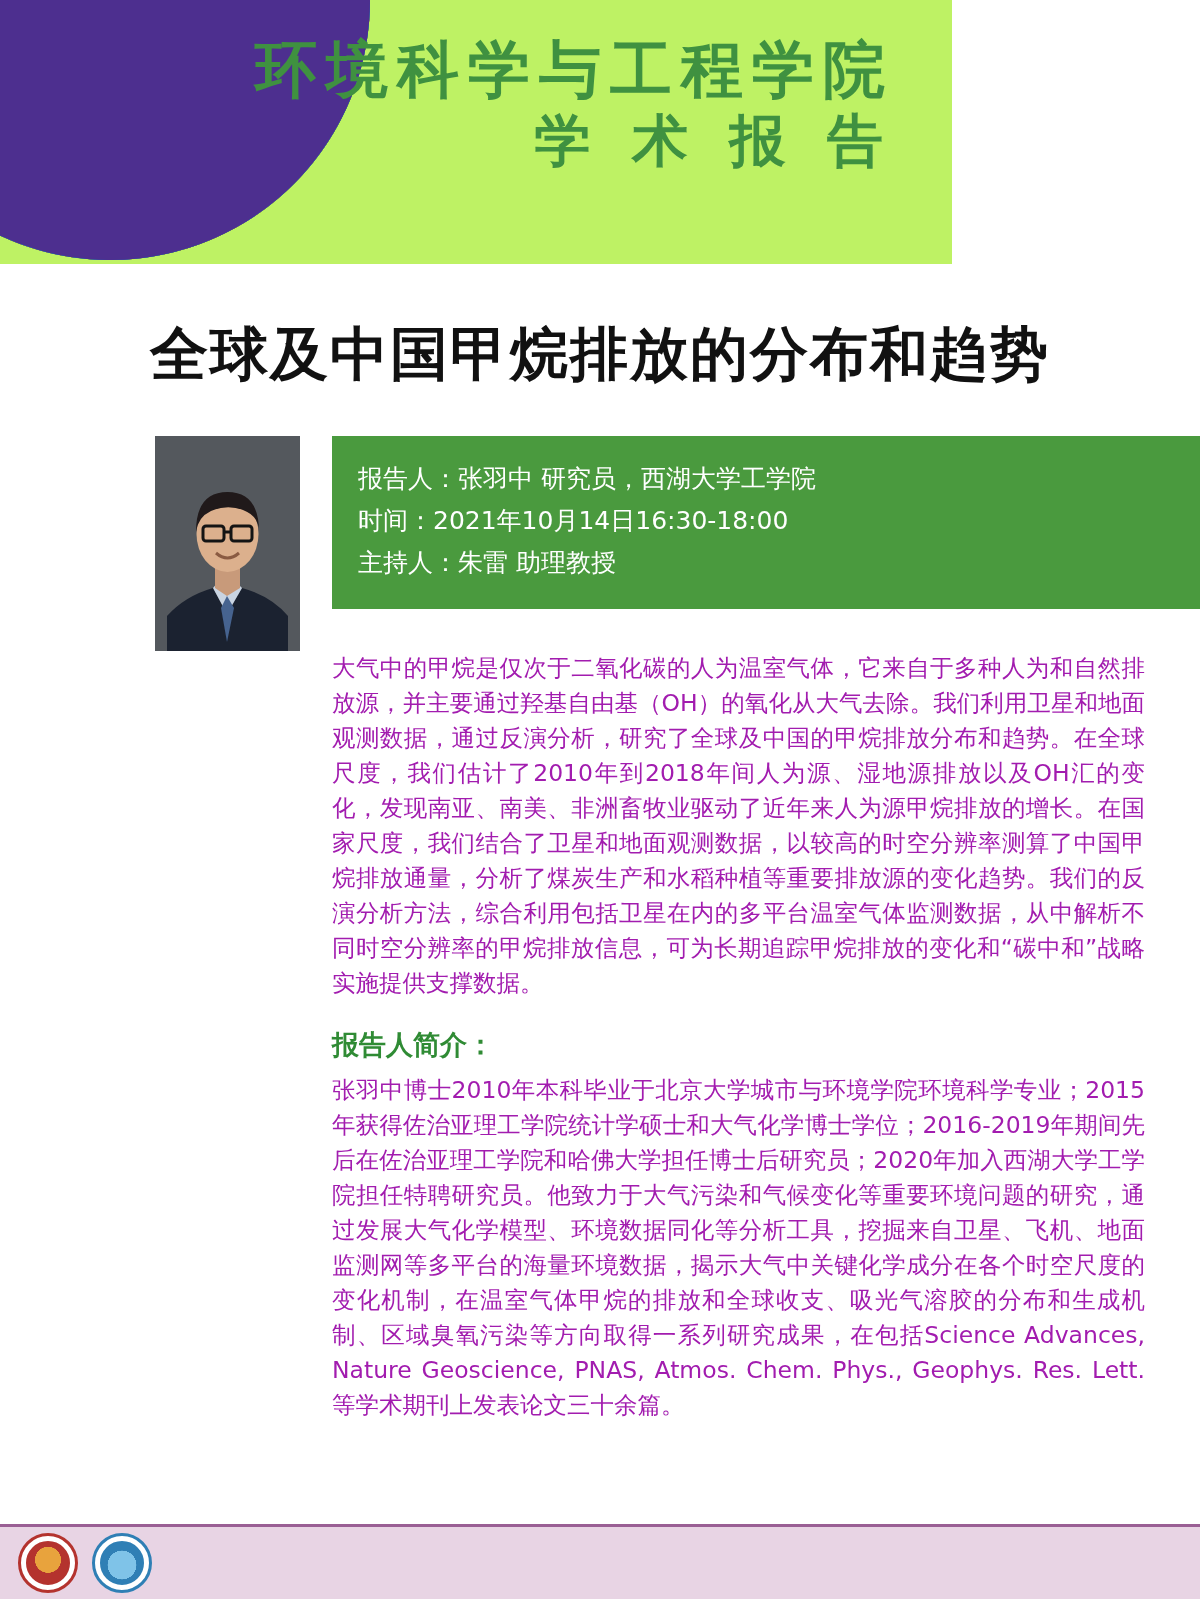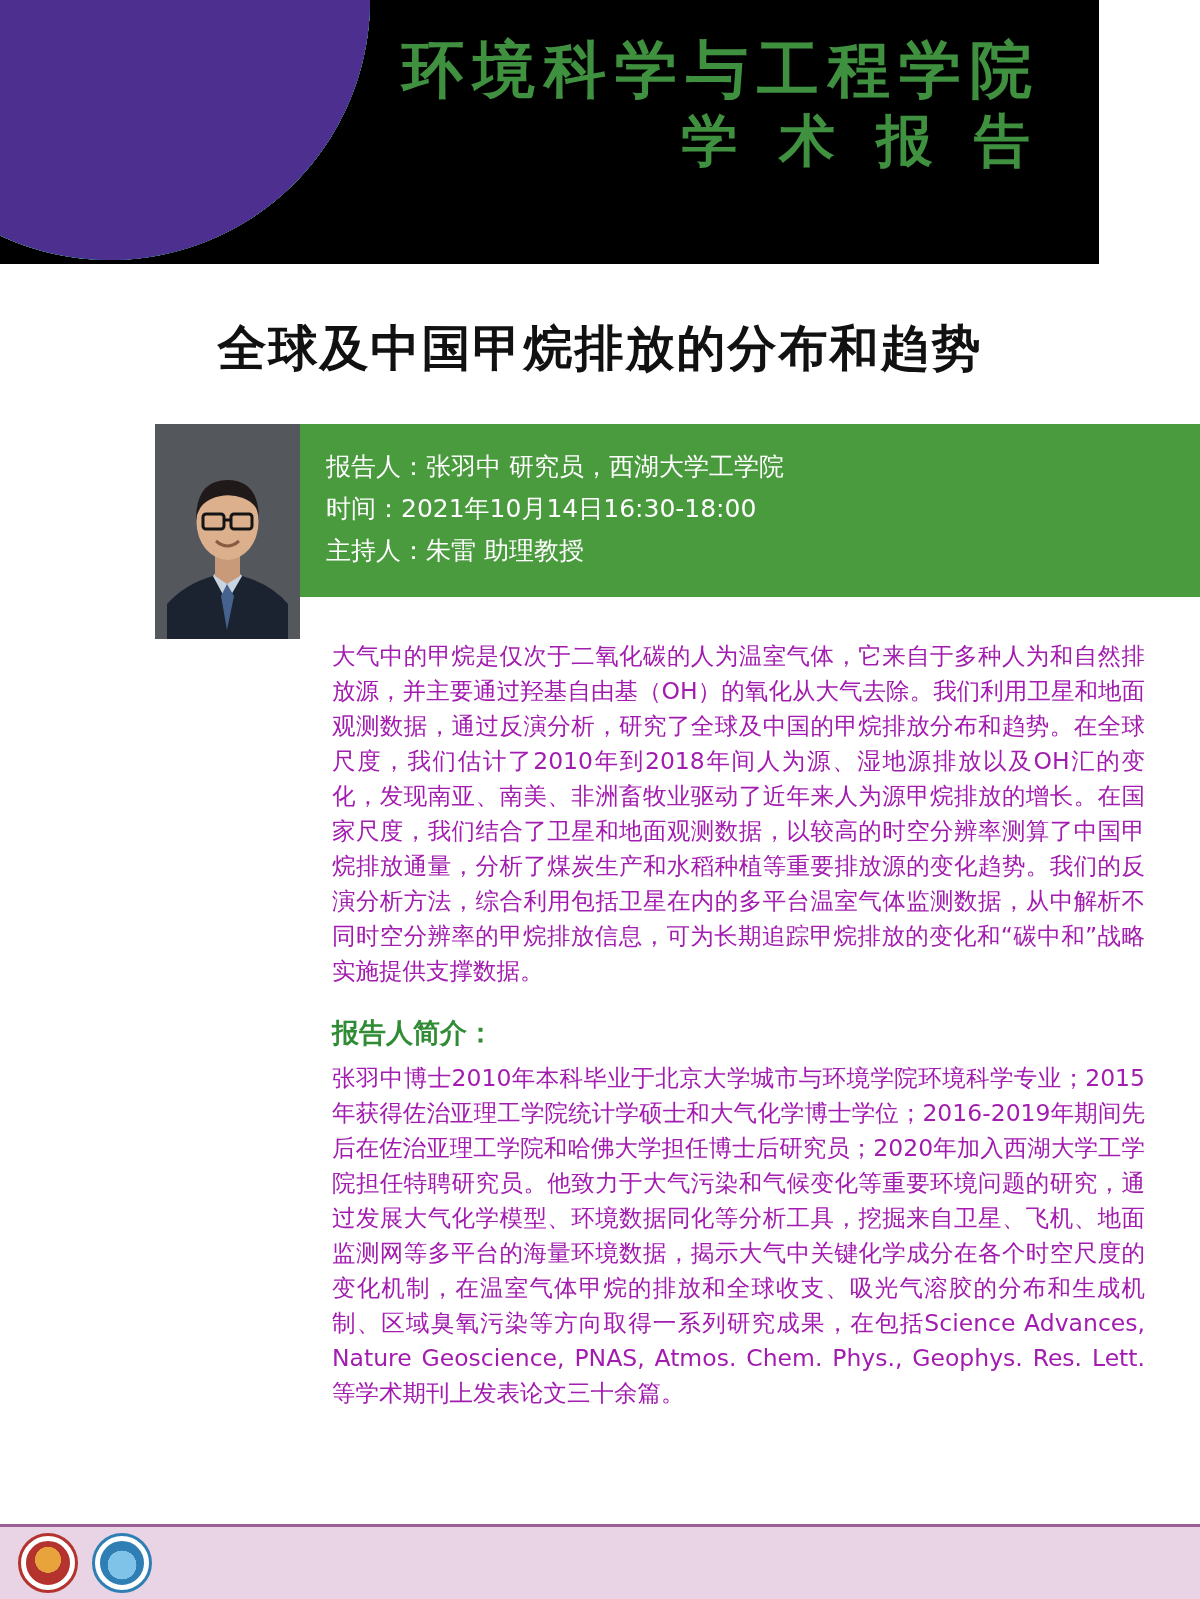--- a/index.html
+++ b/index.html
@@ -11,23 +11,23 @@
     width: 1200px;
     height: 1599px;
     position: relative;
     font-family: "Liberation Sans", "DejaVu Sans", sans-serif;
     overflow: hidden;
   }
 
   
   .header {
     position: relative;
-    width: 1099px;
+    width: 952px;
     height: 264px;
-    background: #000000;
+    background: #bef264;
     overflow: hidden;
   }
   .petals {
     position: absolute;
     left: 0;
     top: 0;
     width: 430px;
     height: 264px;
     overflow: hidden;
   }
@@ -62,21 +62,21 @@
     letter-spacing: 11px;
     color: #3f9140;
     line-height: 1.25;
     white-space: nowrap;
   }
 
   
   .talk-title {
     margin: 52px 0 0 0;
     text-align: center;
-    font-size: 49px;
+    font-size: 58px;
     font-weight: bold;
     letter-spacing: 2px;
     color: #111111;
     font-family: "DejaVu Sans", "Liberation Sans", sans-serif;
   }
 
   
   .info-row {
     display: flex;
     align-items: flex-start;
@@ -89,20 +89,21 @@
     flex: 0 0 145px;
     position: relative;
     overflow: hidden;
     background: #56585c;
   }
   .portrait svg { display: block; }
   .info-box {
     flex: 1 1 auto;
     background: #4a9a3e;
     color: #ffffff;
+    margin-left: 32px;
     padding: 22px 26px 20px 26px;
     height: 173px;
     box-sizing: border-box;
   }
   .info-line {
     font-size: 25px;
     line-height: 42px;
     white-space: nowrap;
     font-family: "DejaVu Sans", "Liberation Sans", sans-serif;
   }

